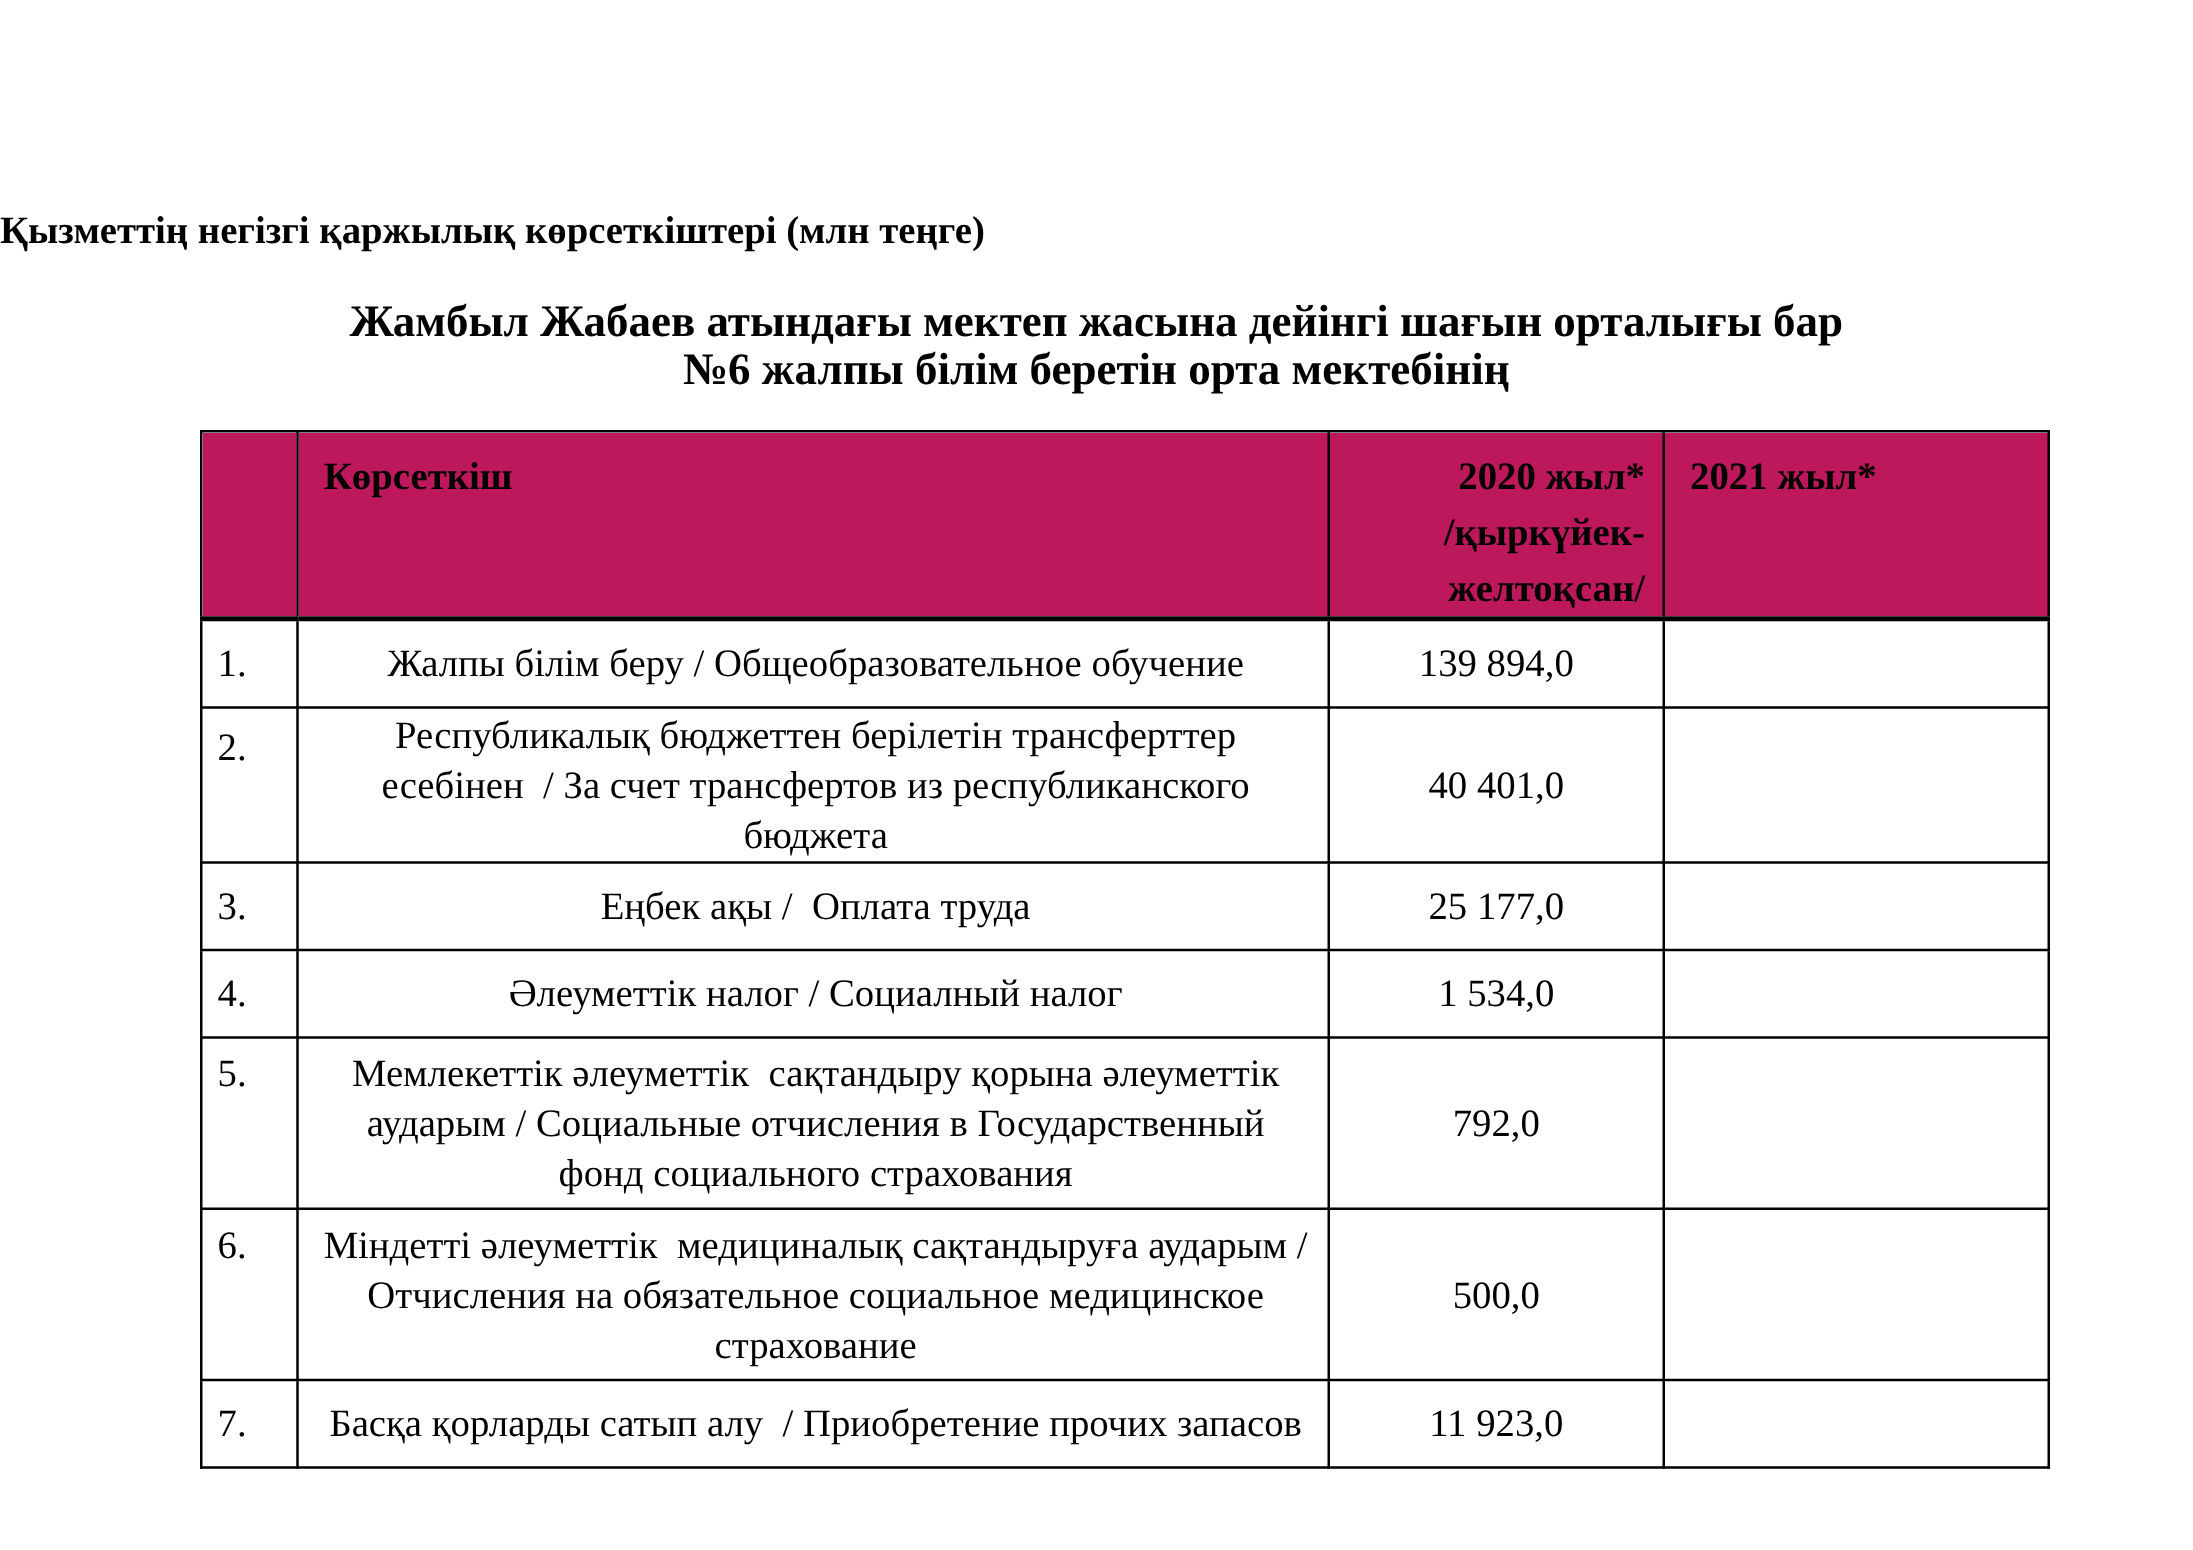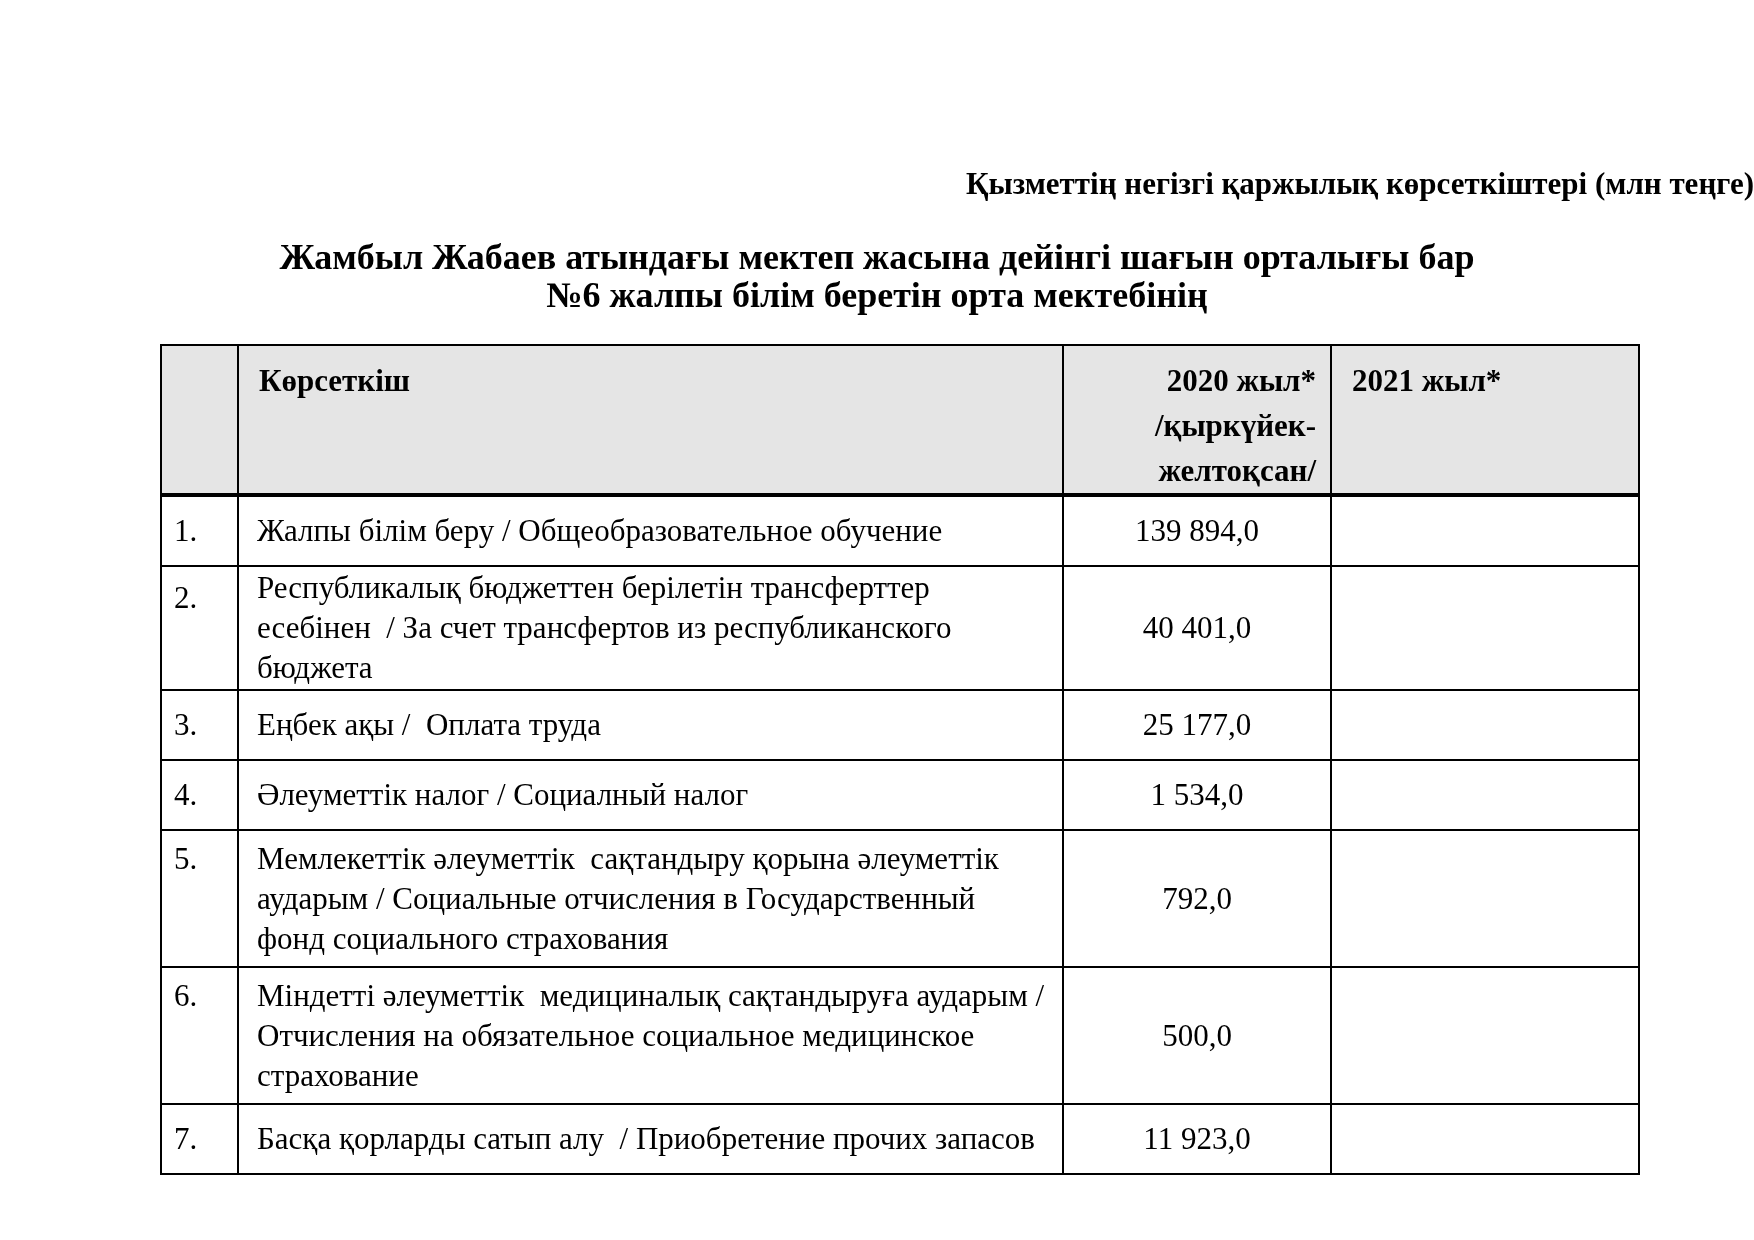--- a/index.html
+++ b/index.html
@@ -15,21 +15,21 @@
     color: #000000;
   }
   .page {
     width: 1754px;
     height: 1240px;
     padding-top: 164px;
     box-sizing: border-box;
   }
   .doc-title {
     margin: 0;
-    text-align: right;
+    text-align: left;
     font-size: 31px;
     font-weight: bold;
     line-height: 40px;
   }
   .doc-subtitle {
     margin-top: 34px;
     text-align: center;
     font-size: 36px;
     font-weight: bold;
     line-height: 38px;
@@ -44,21 +44,21 @@
   .fin-table col.c-num   { width: 77px; }
   .fin-table col.c-ind   { width: 825px; }
   .fin-table col.c-2020  { width: 268px; }
   .fin-table col.c-2021  { width: 308px; }
   .fin-table th, .fin-table td {
     border: 2px solid #000000;
     box-sizing: border-box;
     overflow: hidden;
   }
   .fin-table thead th {
-    background: #e5e5e5;
+    background: #be185d;
     height: 137px;
     vertical-align: top;
     text-align: left;
     font-weight: bold;
     padding: 12px 14px 0 20px;
     line-height: 45px;
     border-bottom: 4px solid #000000;
   }
   .fin-table thead th .hline { display: block; text-align: right; }
   .fin-table tbody td {
@@ -69,21 +69,21 @@
   .fin-table tbody tr.h102 { height: 102px; }
   .fin-table tbody tr.h70  { height: 70px; }
   .fin-table tbody tr.h137 { height: 137px; }
   .fin-table td.cell-num {
     text-align: left;
     padding-left: 12px;
   }
   .fin-table tr.h102 td.cell-num { vertical-align: top; padding-top: 11px; }
   .fin-table tr.h137 td.cell-num { vertical-align: top; padding-top: 8px; }
   .fin-table td.cell-ind {
-    text-align: left;
+    text-align: center;
     padding-left: 18px;
     padding-right: 14px;
     white-space: pre-wrap;
   }
   .fin-table td.cell-val {
     text-align: center;
     padding: 0 17px;
   }
 </style>
 </head>

